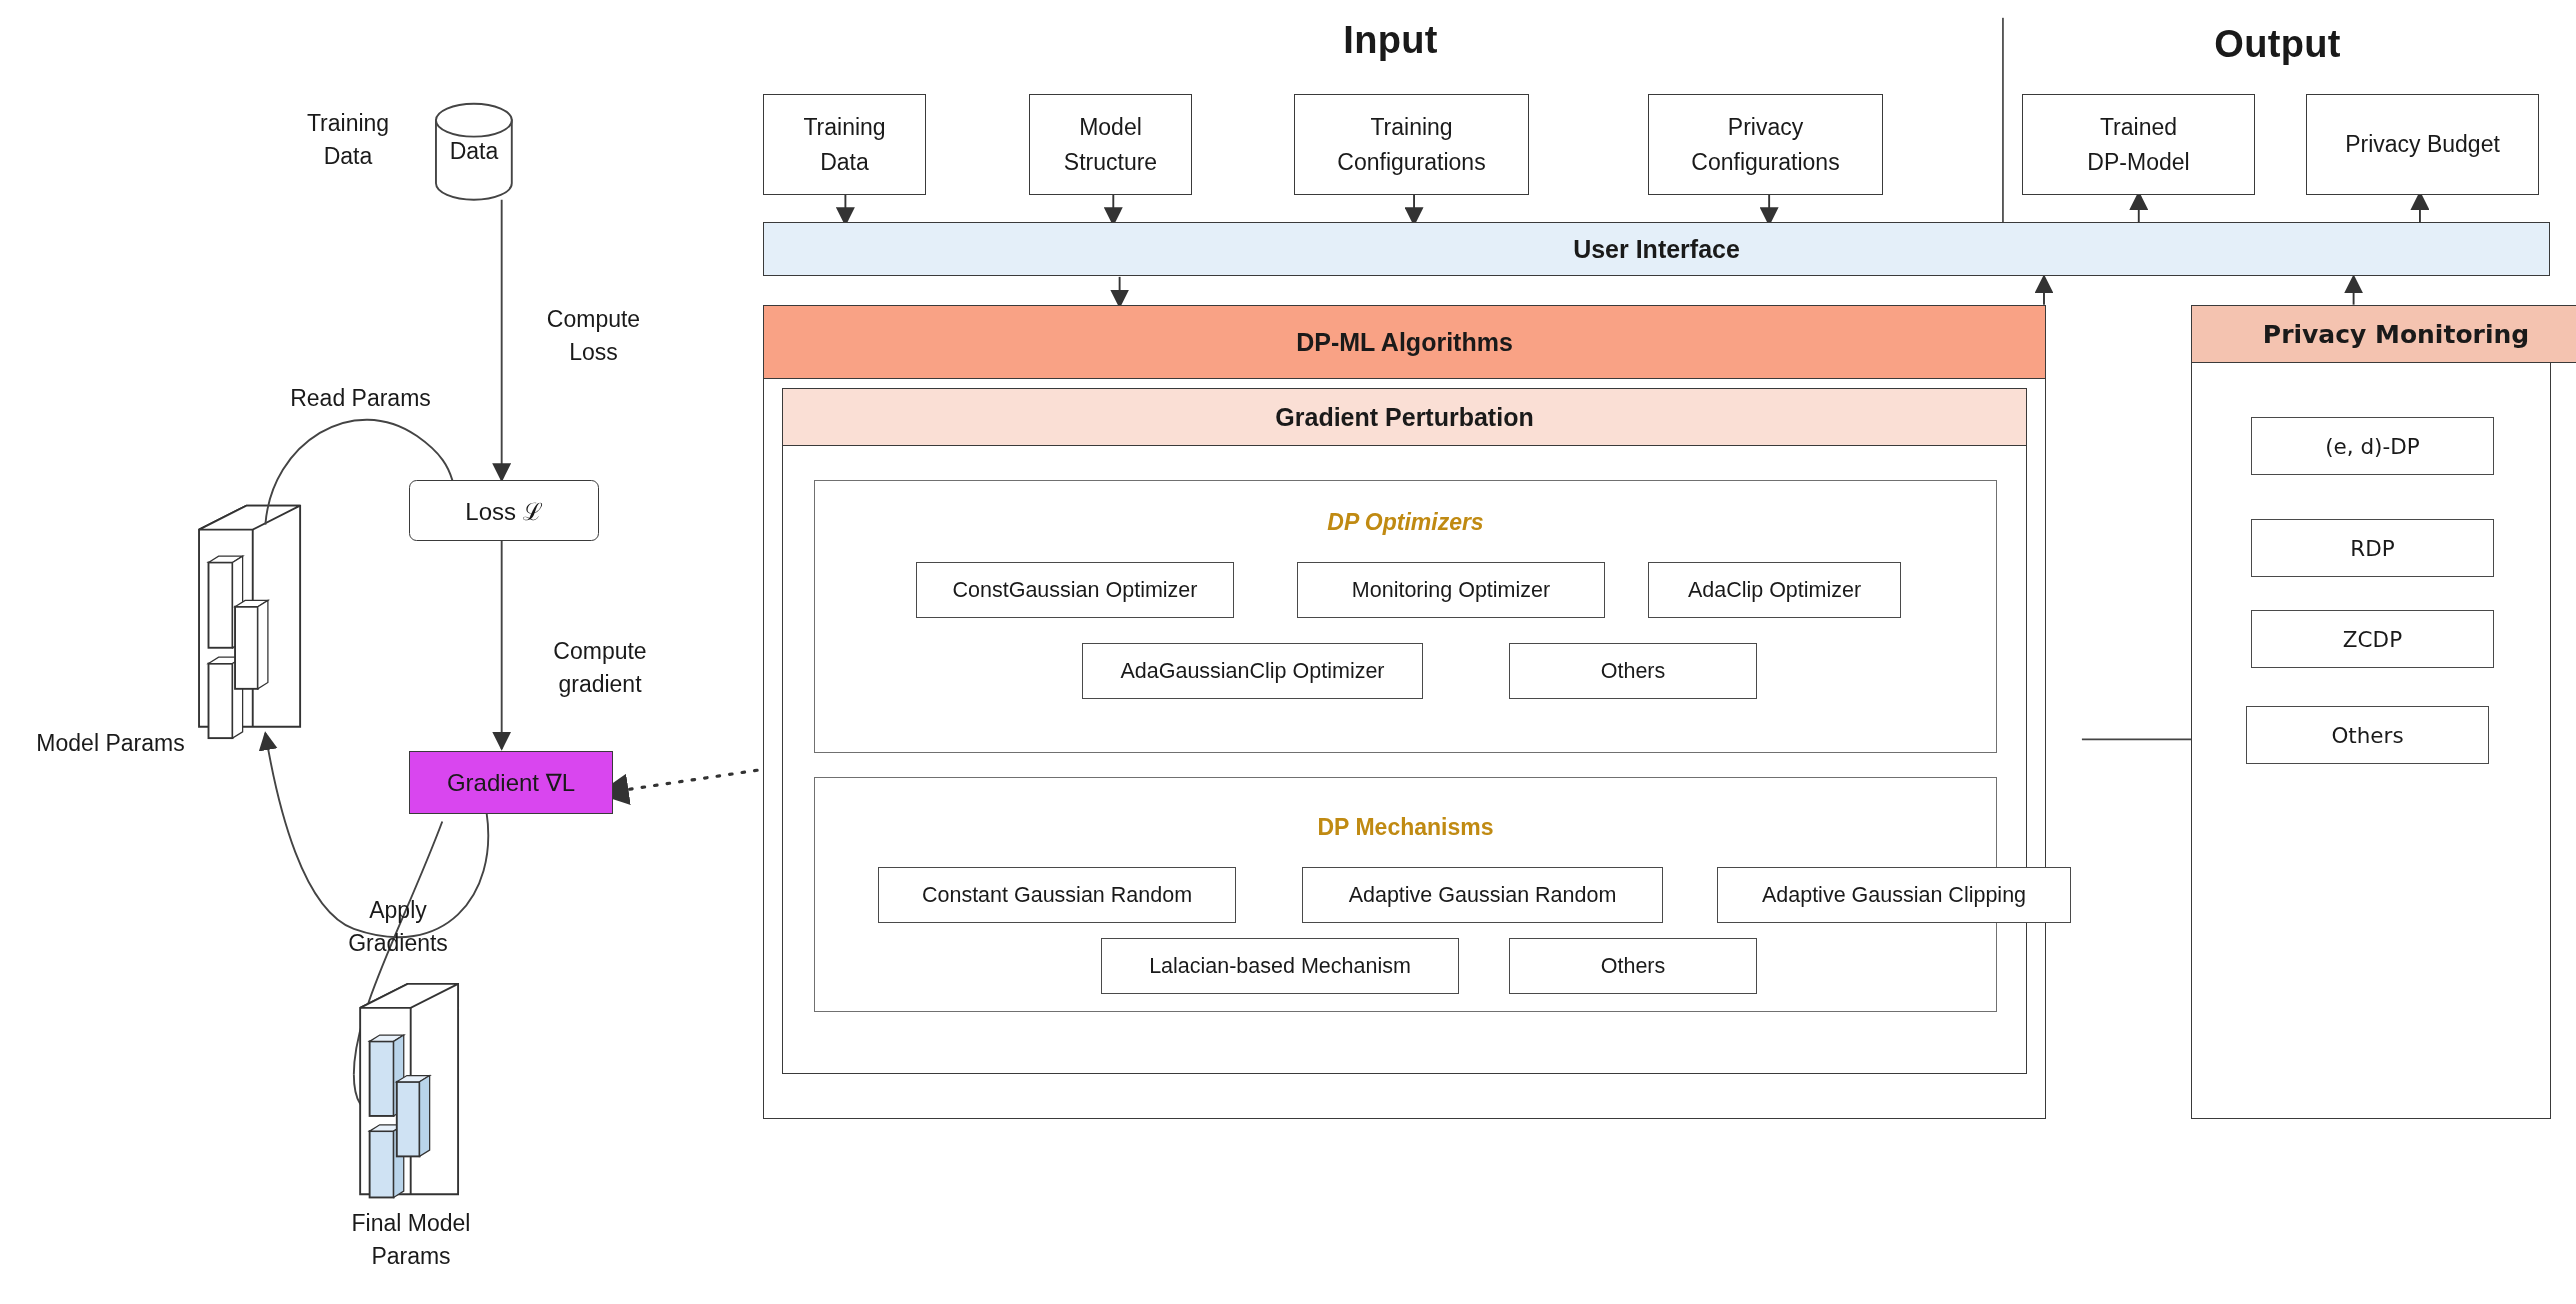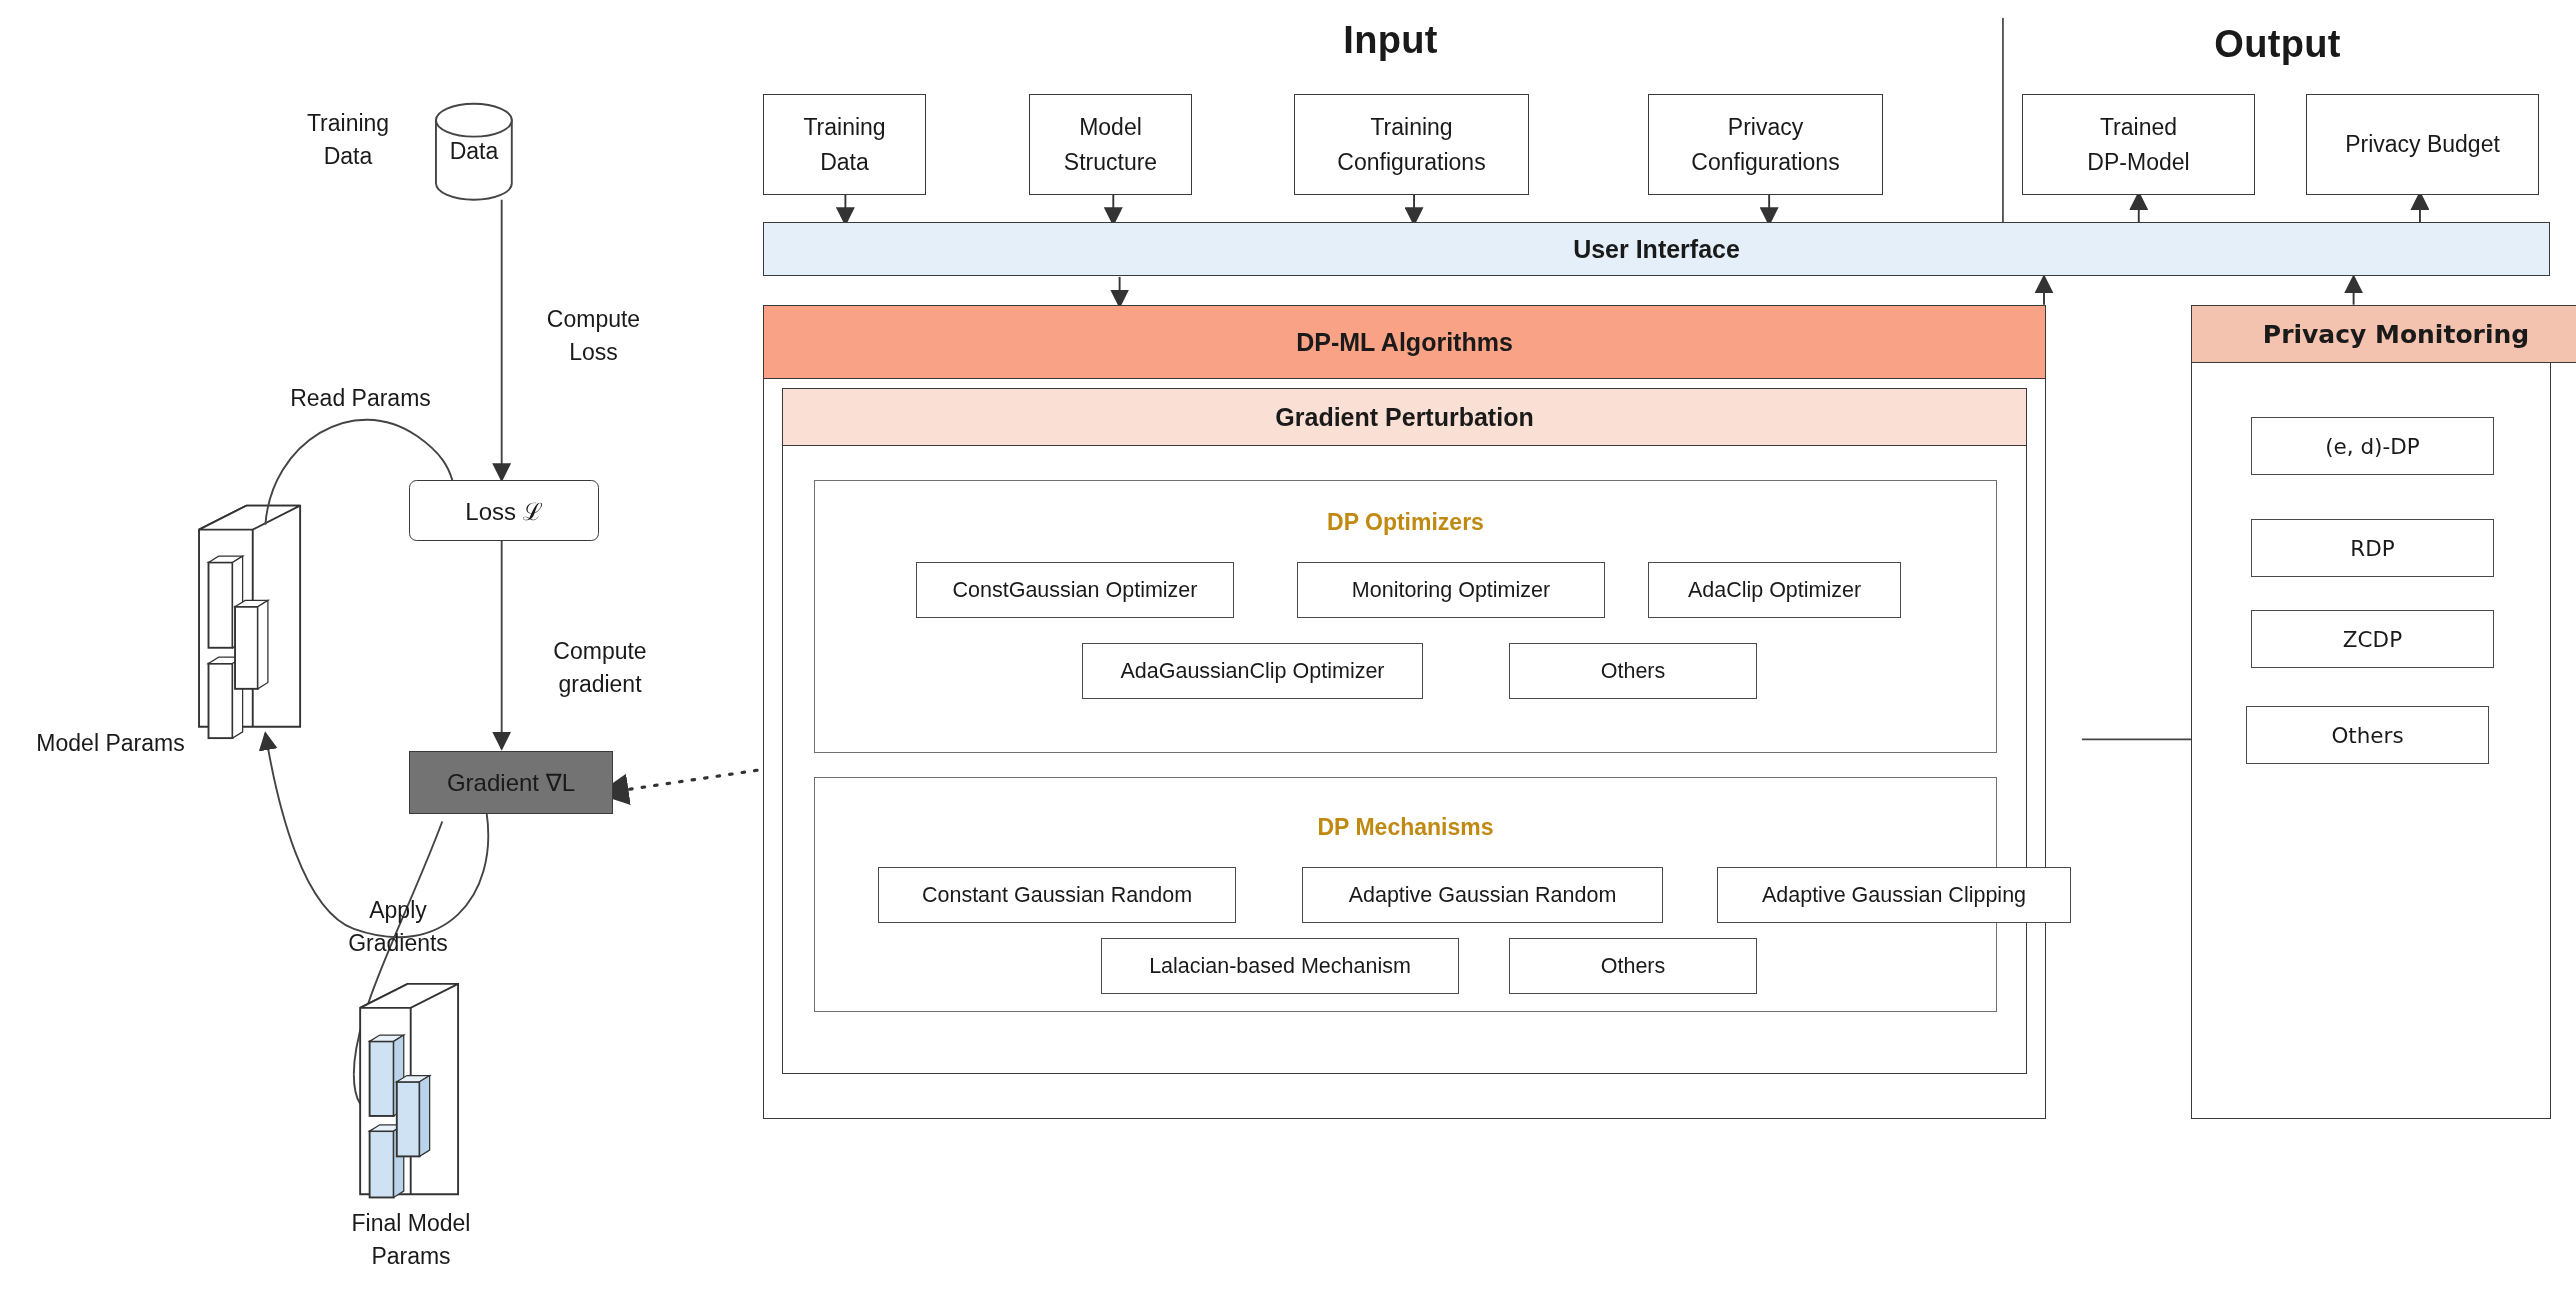--- a/index.html
+++ b/index.html
@@ -149,21 +149,21 @@
 Loss</div>
 
   <div class="abs lbl" style="left:272px;top:382px;width:177px;">Read Params</div>
 
   <div class="abs ctr" style="left:409px;top:480px;width:190px;height:61px;background:#fff;
               border:1.9px solid #3a3a3a;border-radius:7.6px;font-size:24px;">Loss ℒ</div>
 
   <div class="abs lbl" style="left:524px;top:635px;width:152px;white-space:pre-line;">Compute
 gradient</div>
 
-  <div class="abs ctr" style="left:409px;top:751px;width:204px;height:63px;background:#737373;
+  <div class="abs ctr" style="left:409px;top:751px;width:204px;height:63px;background:#d946ef;
               border:1.9px solid #3a3a3a;font-size:24px;">Gradient ∇L</div>
 
   <div class="abs lbl" style="left:19px;top:727px;width:183px;">Model Params</div>
 
   <div class="abs lbl" style="left:322px;top:894px;width:152px;white-space:pre-line;">Apply
 Gradients</div>
 
   <div class="abs lbl" style="left:335px;top:1207px;width:152px;white-space:pre-line;">Final Model
 Params</div>
 
@@ -192,21 +192,21 @@
   <div class="abs panel" style="left:763px;top:305px;width:1283px;height:814px;"></div>
 
   <div class="abs banner dpml-bar" style="left:763px;top:305px;width:1283px;height:74px;font-size:25px;">DP-ML Algorithms</div>
 
   <div class="abs panel" style="left:782px;top:388px;width:1245px;height:686px;"></div>
 
   <div class="abs banner gp-bar" style="left:782px;top:388px;width:1245px;height:58px;font-size:25px;">Gradient Perturbation</div>
 
   <div class="abs subgroup" style="left:814px;top:480px;width:1183px;height:273px;"></div>
 
-  <div class="abs grouplabel" style="left:814px;top:509px;width:1183px;">DP Optimizers</div>
+  <div class="abs grouplabel" style="left:814px;top:509px;width:1183px;font-style:italic;">DP Optimizers</div>
 
   <div class="abs smallbox" style="left:916px;top:562px;width:318px;height:56px;">ConstGaussian Optimizer</div>
   <div class="abs smallbox" style="left:1297px;top:562px;width:308px;height:56px;">Monitoring Optimizer</div>
   <div class="abs smallbox" style="left:1082px;top:643px;width:341px;height:56px;">AdaGaussianClip Optimizer</div>
 
   <div class="abs smallbox" style="left:1648px;top:562px;width:253px;height:56px;">AdaClip Optimizer</div>
   <div class="abs smallbox" style="left:1509px;top:643px;width:248px;height:56px;">Others</div>
 
   <div class="abs subgroup" style="left:814px;top:777px;width:1183px;height:235px;"></div>
 

